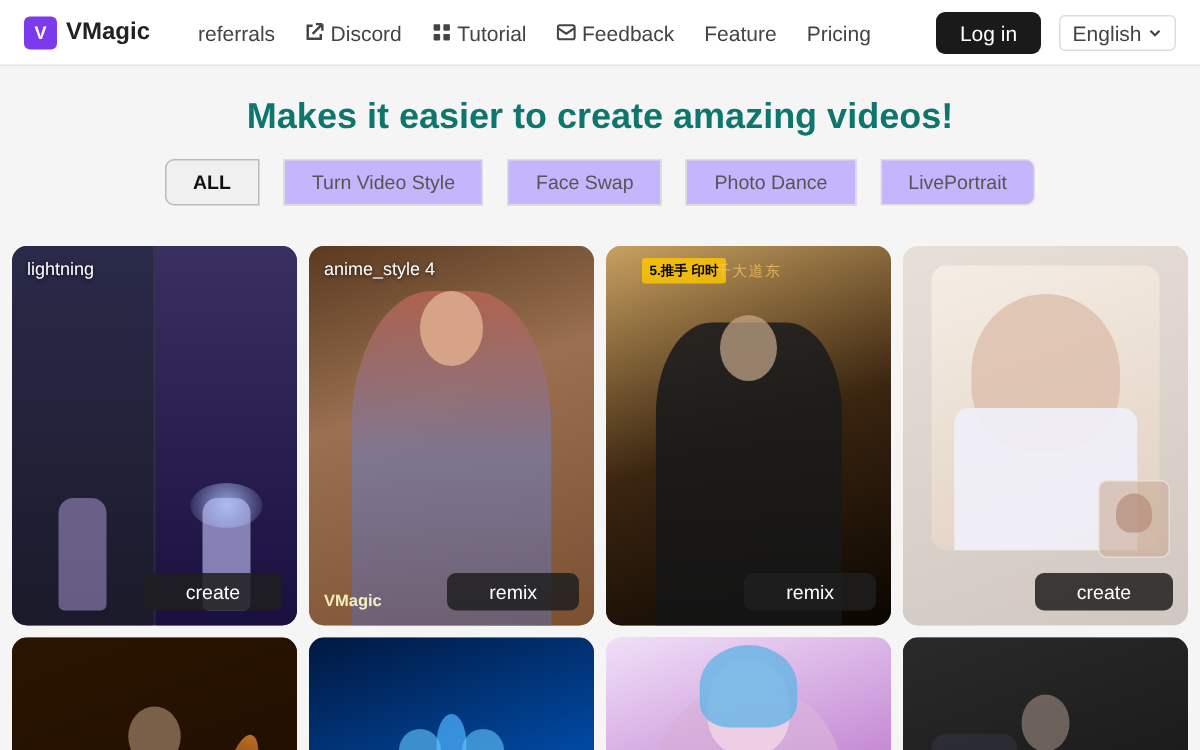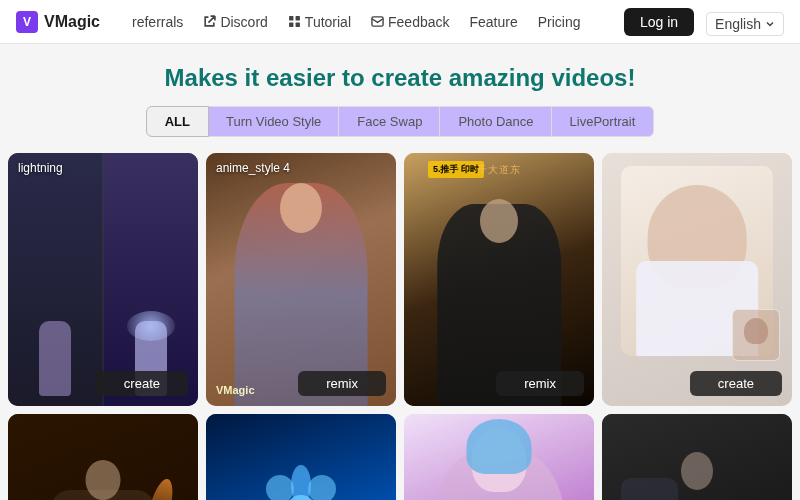--- a/index.html
+++ b/index.html
@@ -51,21 +51,21 @@
       color: #444;
       text-decoration: none;
       display: flex;
       align-items: center;
       gap: 4px;
       cursor: pointer;
     }
     .nav-link svg { width: 13px; height: 13px; }
     .nav-right {
       display: flex;
-      align-items: flex-end;
+      align-items: center;
       gap: 12px;
       margin-left: auto;
     }
     .login-btn {
       background: #1a1a1a;
       color: white;
       border: none;
       border-radius: 6px;
       padding: 6px 16px;
       font-size: 14px;
@@ -96,22 +96,22 @@
       font-size: 24px;
       font-weight: 700;
       color: #0f766e;
       padding: 20px 0 14px;
     }
 
     
     .filter-tabs {
       display: flex;
       justify-content: center;
-      gap: 0;
-      margin-bottom: 16px;
+      gap: 18px;
+      margin-bottom: 27px;
     }
     .filter-tab {
       padding: 7px 18px;
       font-size: 13px;
       cursor: pointer;
       border: 1px solid #ddd;
       background: #c4b5fd;
       color: #555;
       margin: 0 -1px;
     }

